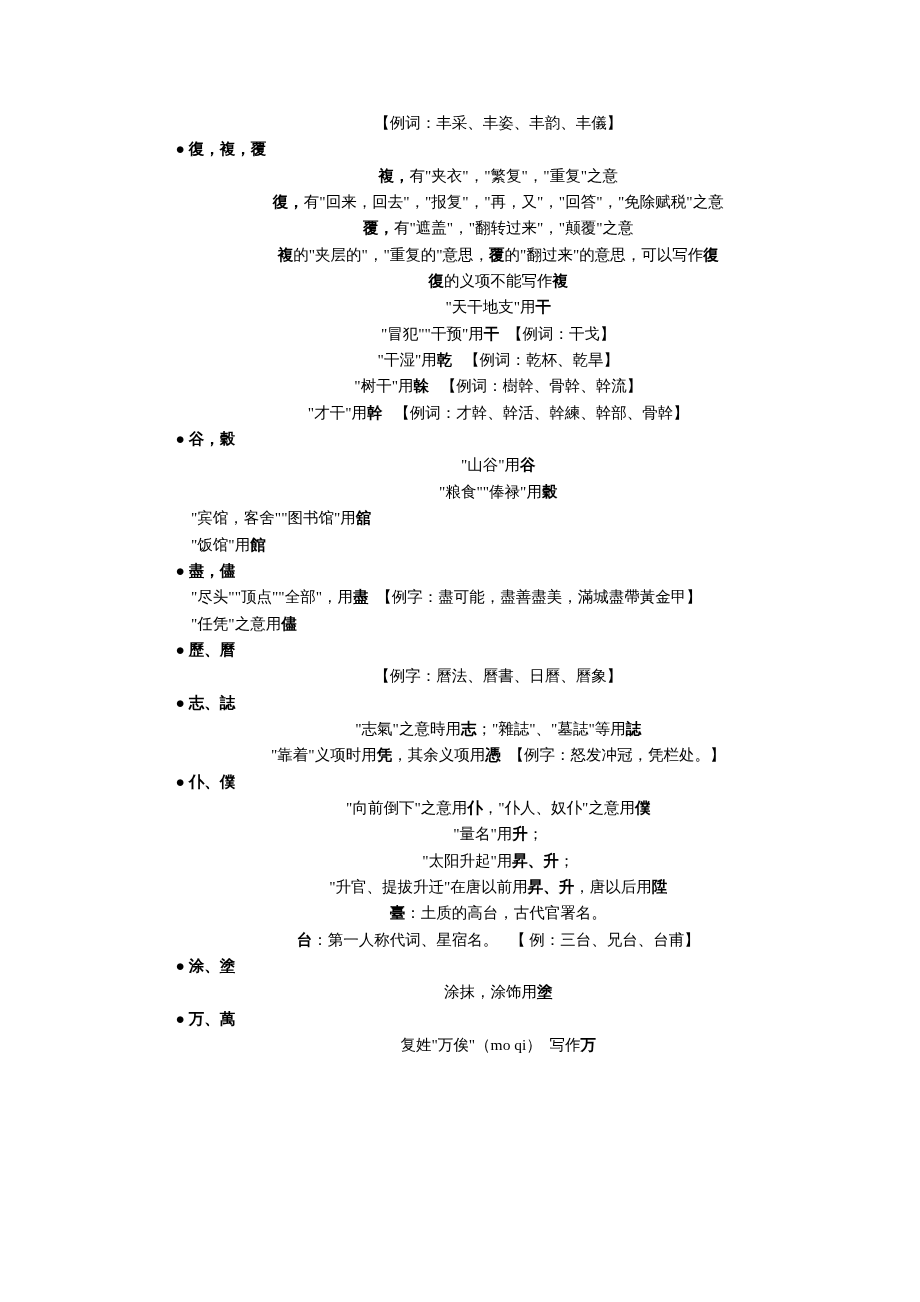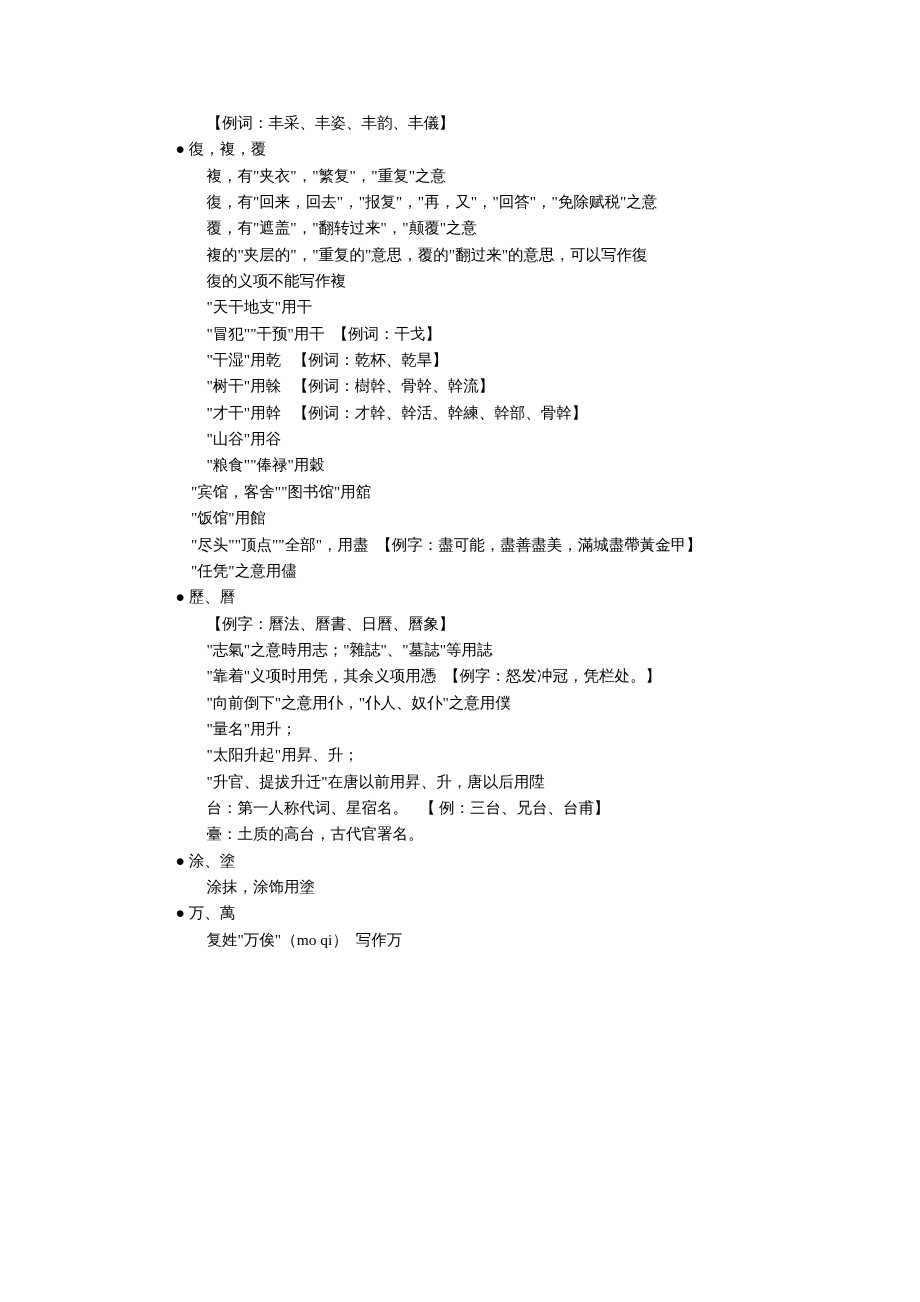--- a/index.html
+++ b/index.html
@@ -11,55 +11,60 @@
     margin: 0;
     padding: 110px 130px 80px 160px;
     width: 920px;
     box-sizing: border-box;
   }
   .head-indent {
     padding-left: 1.0em;
   }
   .sub {
     padding-left: 3.0em;
+    text-align: center;
   }
   .sub2 {
     padding-left: 2.0em;
   }
-  .b { font-weight: normal; }
+  .b { font-weight: bold; }
 </style>
 </head>
 <body>
 
 <div id="doc">
     <div class="sub">【例词：丰采、丰姿、丰韵、丰儀】</div>
     <div class="head-indent">● <span class="b">復，複，覆</span></div>
     <div class="sub"><span class="b">複，</span>有"夹衣"，"繁复"，"重复"之意</div>
     <div class="sub"><span class="b">復，</span>有"回来，回去"，"报复"，"再，又"，"回答"，"免除赋税"之意</div>
     <div class="sub"><span class="b">覆，</span>有"遮盖"，"翻转过来"，"颠覆"之意</div>
     <div class="sub"><span class="b">複</span>的"夹层的"，"重复的"意思，<span class="b">覆</span>的"翻过来"的意思，可以写作<span class="b">復</span></div>
     <div class="sub"><span class="b">復</span>的义项不能写作<span class="b">複</span></div>
     <div class="sub">"天干地支"用<span class="b">干</span></div>
     <div class="sub">"冒犯""干预"用<span class="b">干</span>&nbsp;&nbsp;【例词：干戈】</div>
     <div class="sub">"干湿"用<span class="b">乾</span>&nbsp;&nbsp;&nbsp;【例词：乾杯、乾旱】</div>
     <div class="sub">"树干"用<span class="b">榦</span>&nbsp;&nbsp;&nbsp;【例词：樹幹、骨幹、幹流】</div>
     <div class="sub">"才干"用<span class="b">幹</span>&nbsp;&nbsp;&nbsp;【例词：才幹、幹活、幹練、幹部、骨幹】</div>
+    <div class="head-indent">● <span class="b">谷，穀</span></div>
     <div class="sub">"山谷"用<span class="b">谷</span></div>
     <div class="sub">"粮食""俸禄"用<span class="b">穀</span></div>
     <div class="sub2">"宾馆，客舍""图书馆"用<span class="b">舘</span></div>
     <div class="sub2">"饭馆"用<span class="b">館</span></div>
+    <div class="head-indent">● <span class="b">盡，儘</span></div>
     <div class="sub2">"尽头""顶点""全部"，用<span class="b">盡</span>&nbsp;&nbsp;【例字：盡可能，盡善盡美，滿城盡帶黃金甲】</div>
     <div class="sub2">"任凭"之意用<span class="b">儘</span></div>
     <div class="head-indent">● <span class="b">歷、曆</span></div>
     <div class="sub">【例字：曆法、曆書、日曆、曆象】</div>
+    <div class="head-indent">● <span class="b">志、誌</span></div>
     <div class="sub">"志氣"之意時用<span class="b">志</span>；"雜誌"、"墓誌"等用<span class="b">誌</span></div>
     <div class="sub">"靠着"义项时用<span class="b">凭</span>，其余义项用<span class="b">憑</span>&nbsp;&nbsp;【例字：怒发冲冠，凭栏处。】</div>
+    <div class="head-indent">● <span class="b">仆、僕</span></div>
     <div class="sub">"向前倒下"之意用<span class="b">仆</span>，"仆人、奴仆"之意用<span class="b">僕</span></div>
     <div class="sub">"量名"用<span class="b">升</span>；</div>
     <div class="sub">"太阳升起"用<span class="b">昇、升</span>；</div>
     <div class="sub">"升官、提拔升迁"在唐以前用<span class="b">昇、升</span>，唐以后用<span class="b">陞</span></div>
+    <div class="sub"><span class="b">臺</span>：土质的高台，古代官署名。</div>
     <div class="sub"><span class="b">台</span>：第一人称代词、星宿名。&nbsp;&nbsp;&nbsp;【 例：三台、兄台、台甫】</div>
-    <div class="sub"><span class="b">臺</span>：土质的高台，古代官署名。</div>
     <div class="head-indent">● <span class="b">涂、塗</span></div>
     <div class="sub">涂抹，涂饰用<span class="b">塗</span></div>
     <div class="head-indent">● <span class="b">万、萬</span></div>
     <div class="sub">复姓"万俟"（mo qi）&nbsp;&nbsp;写作<span class="b">万</span></div>
   </div>
 
 </body></html>

